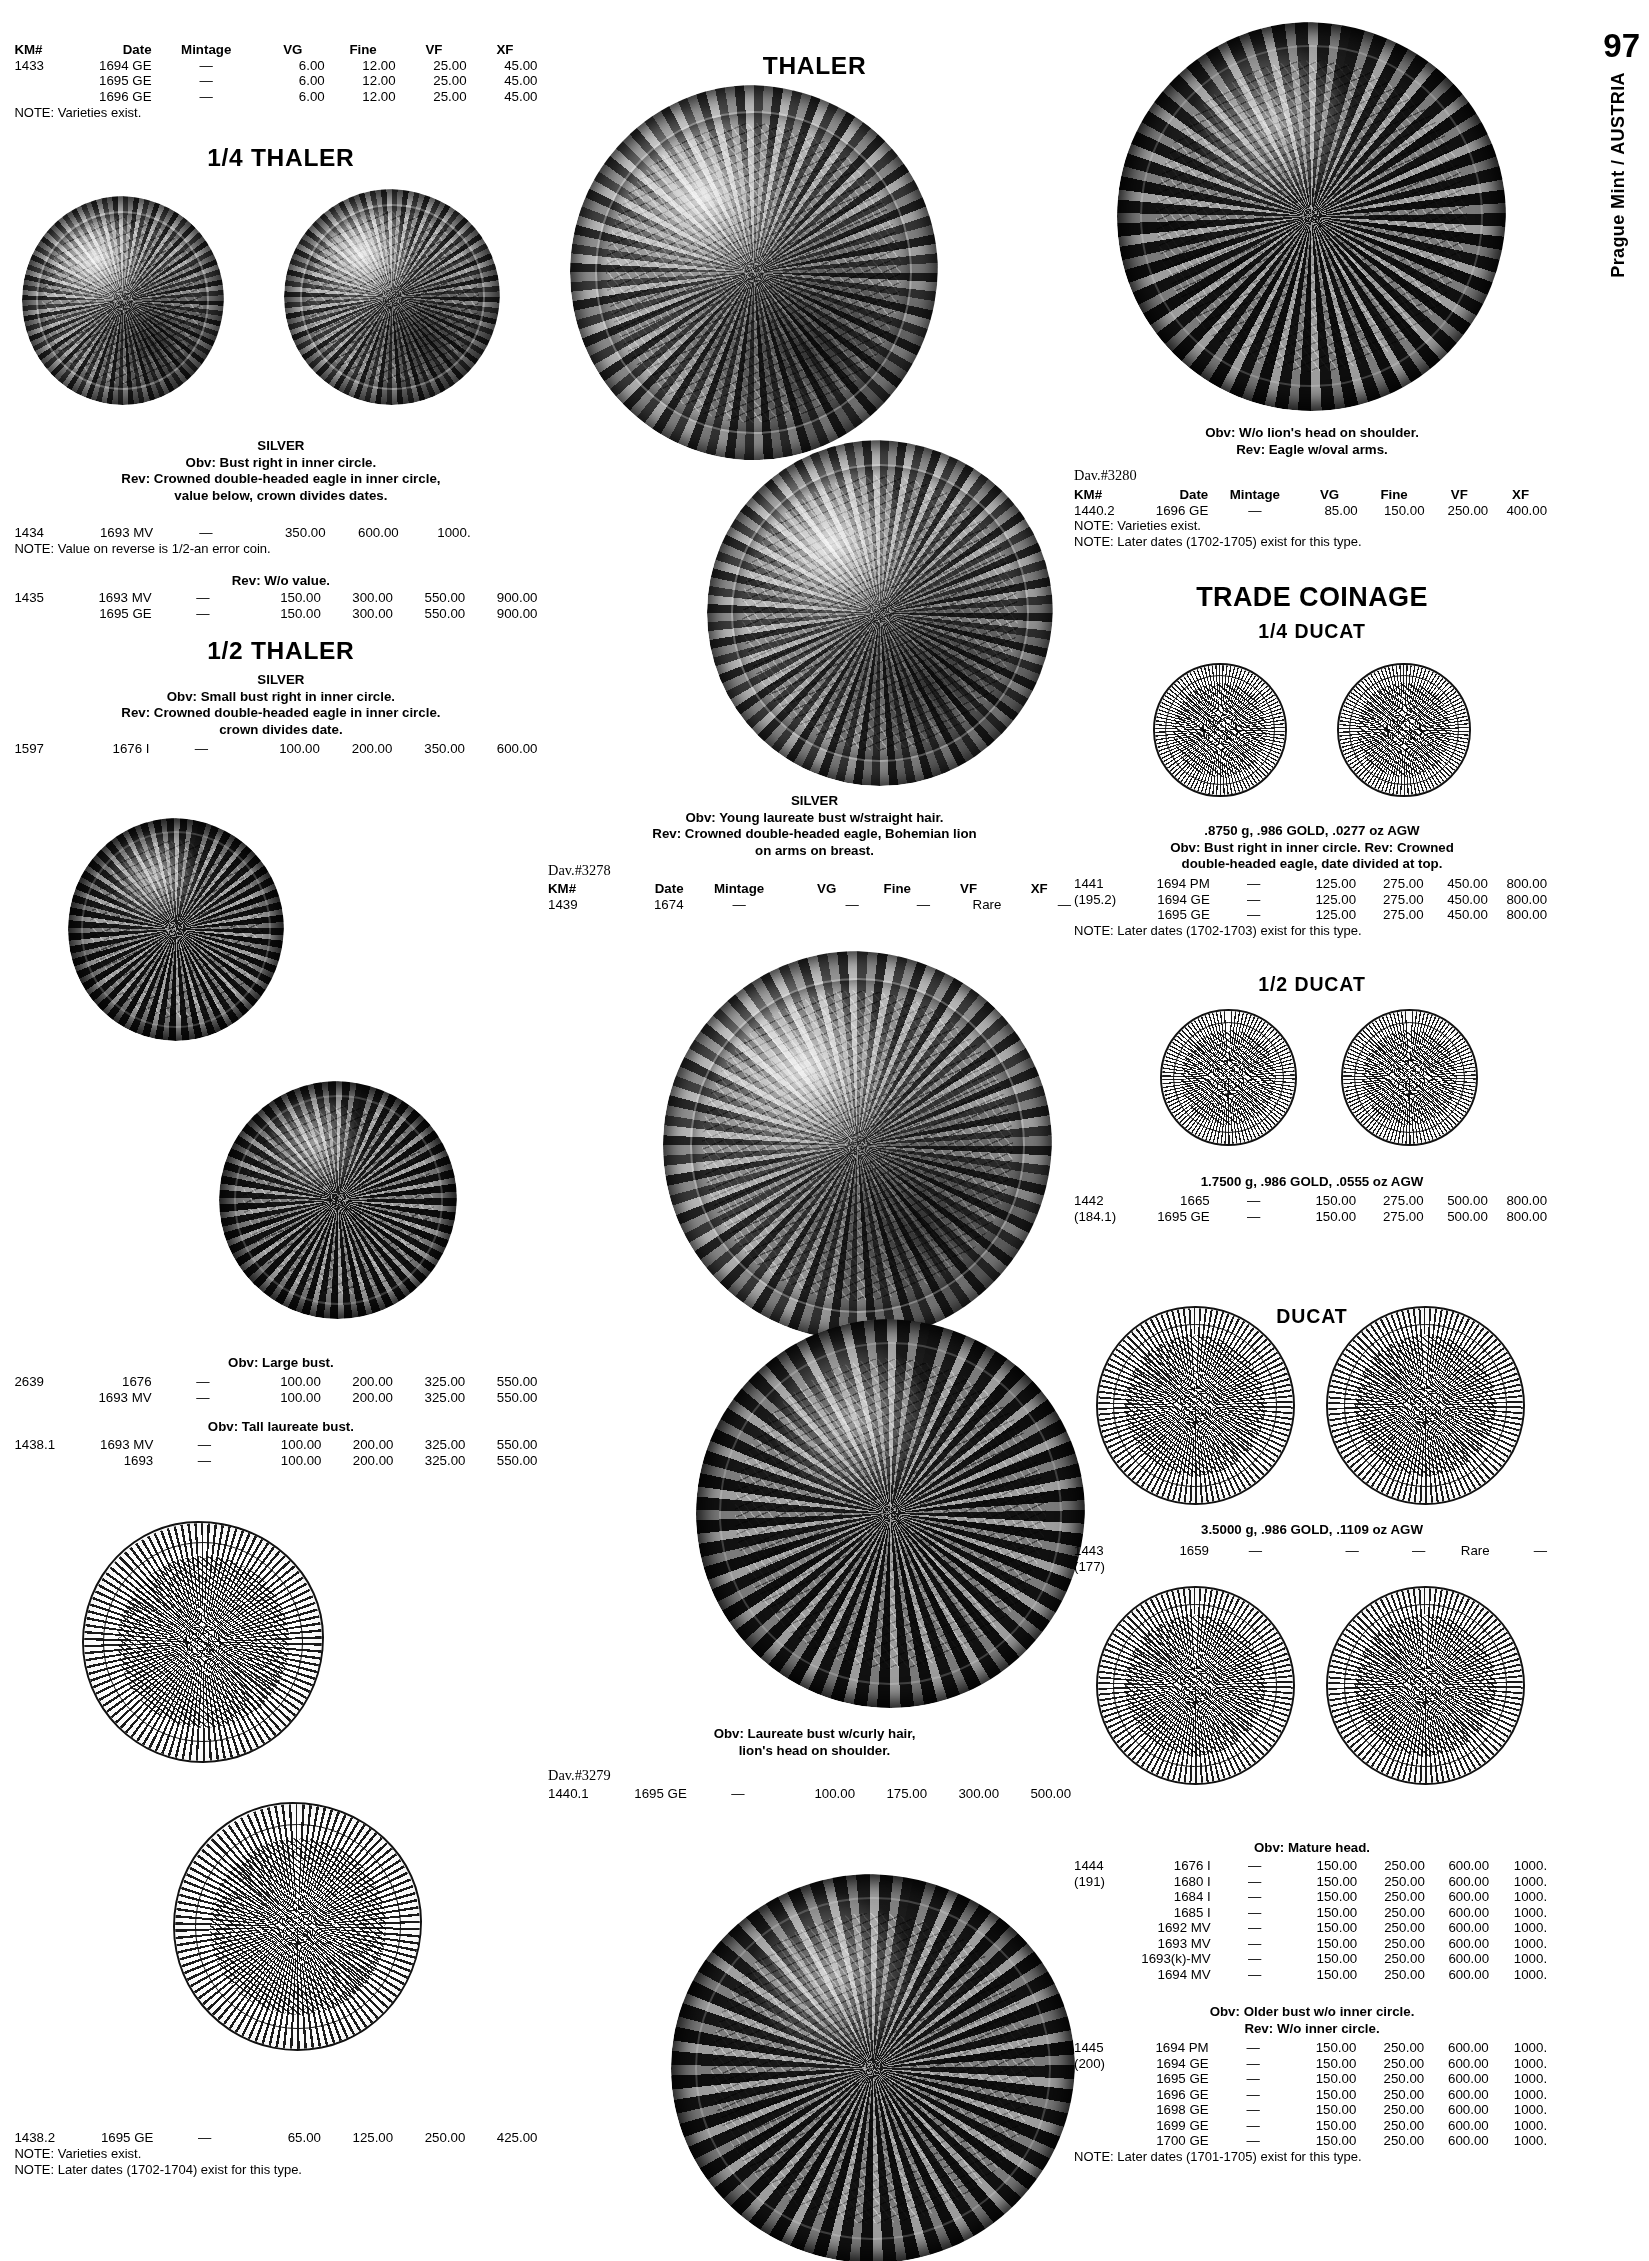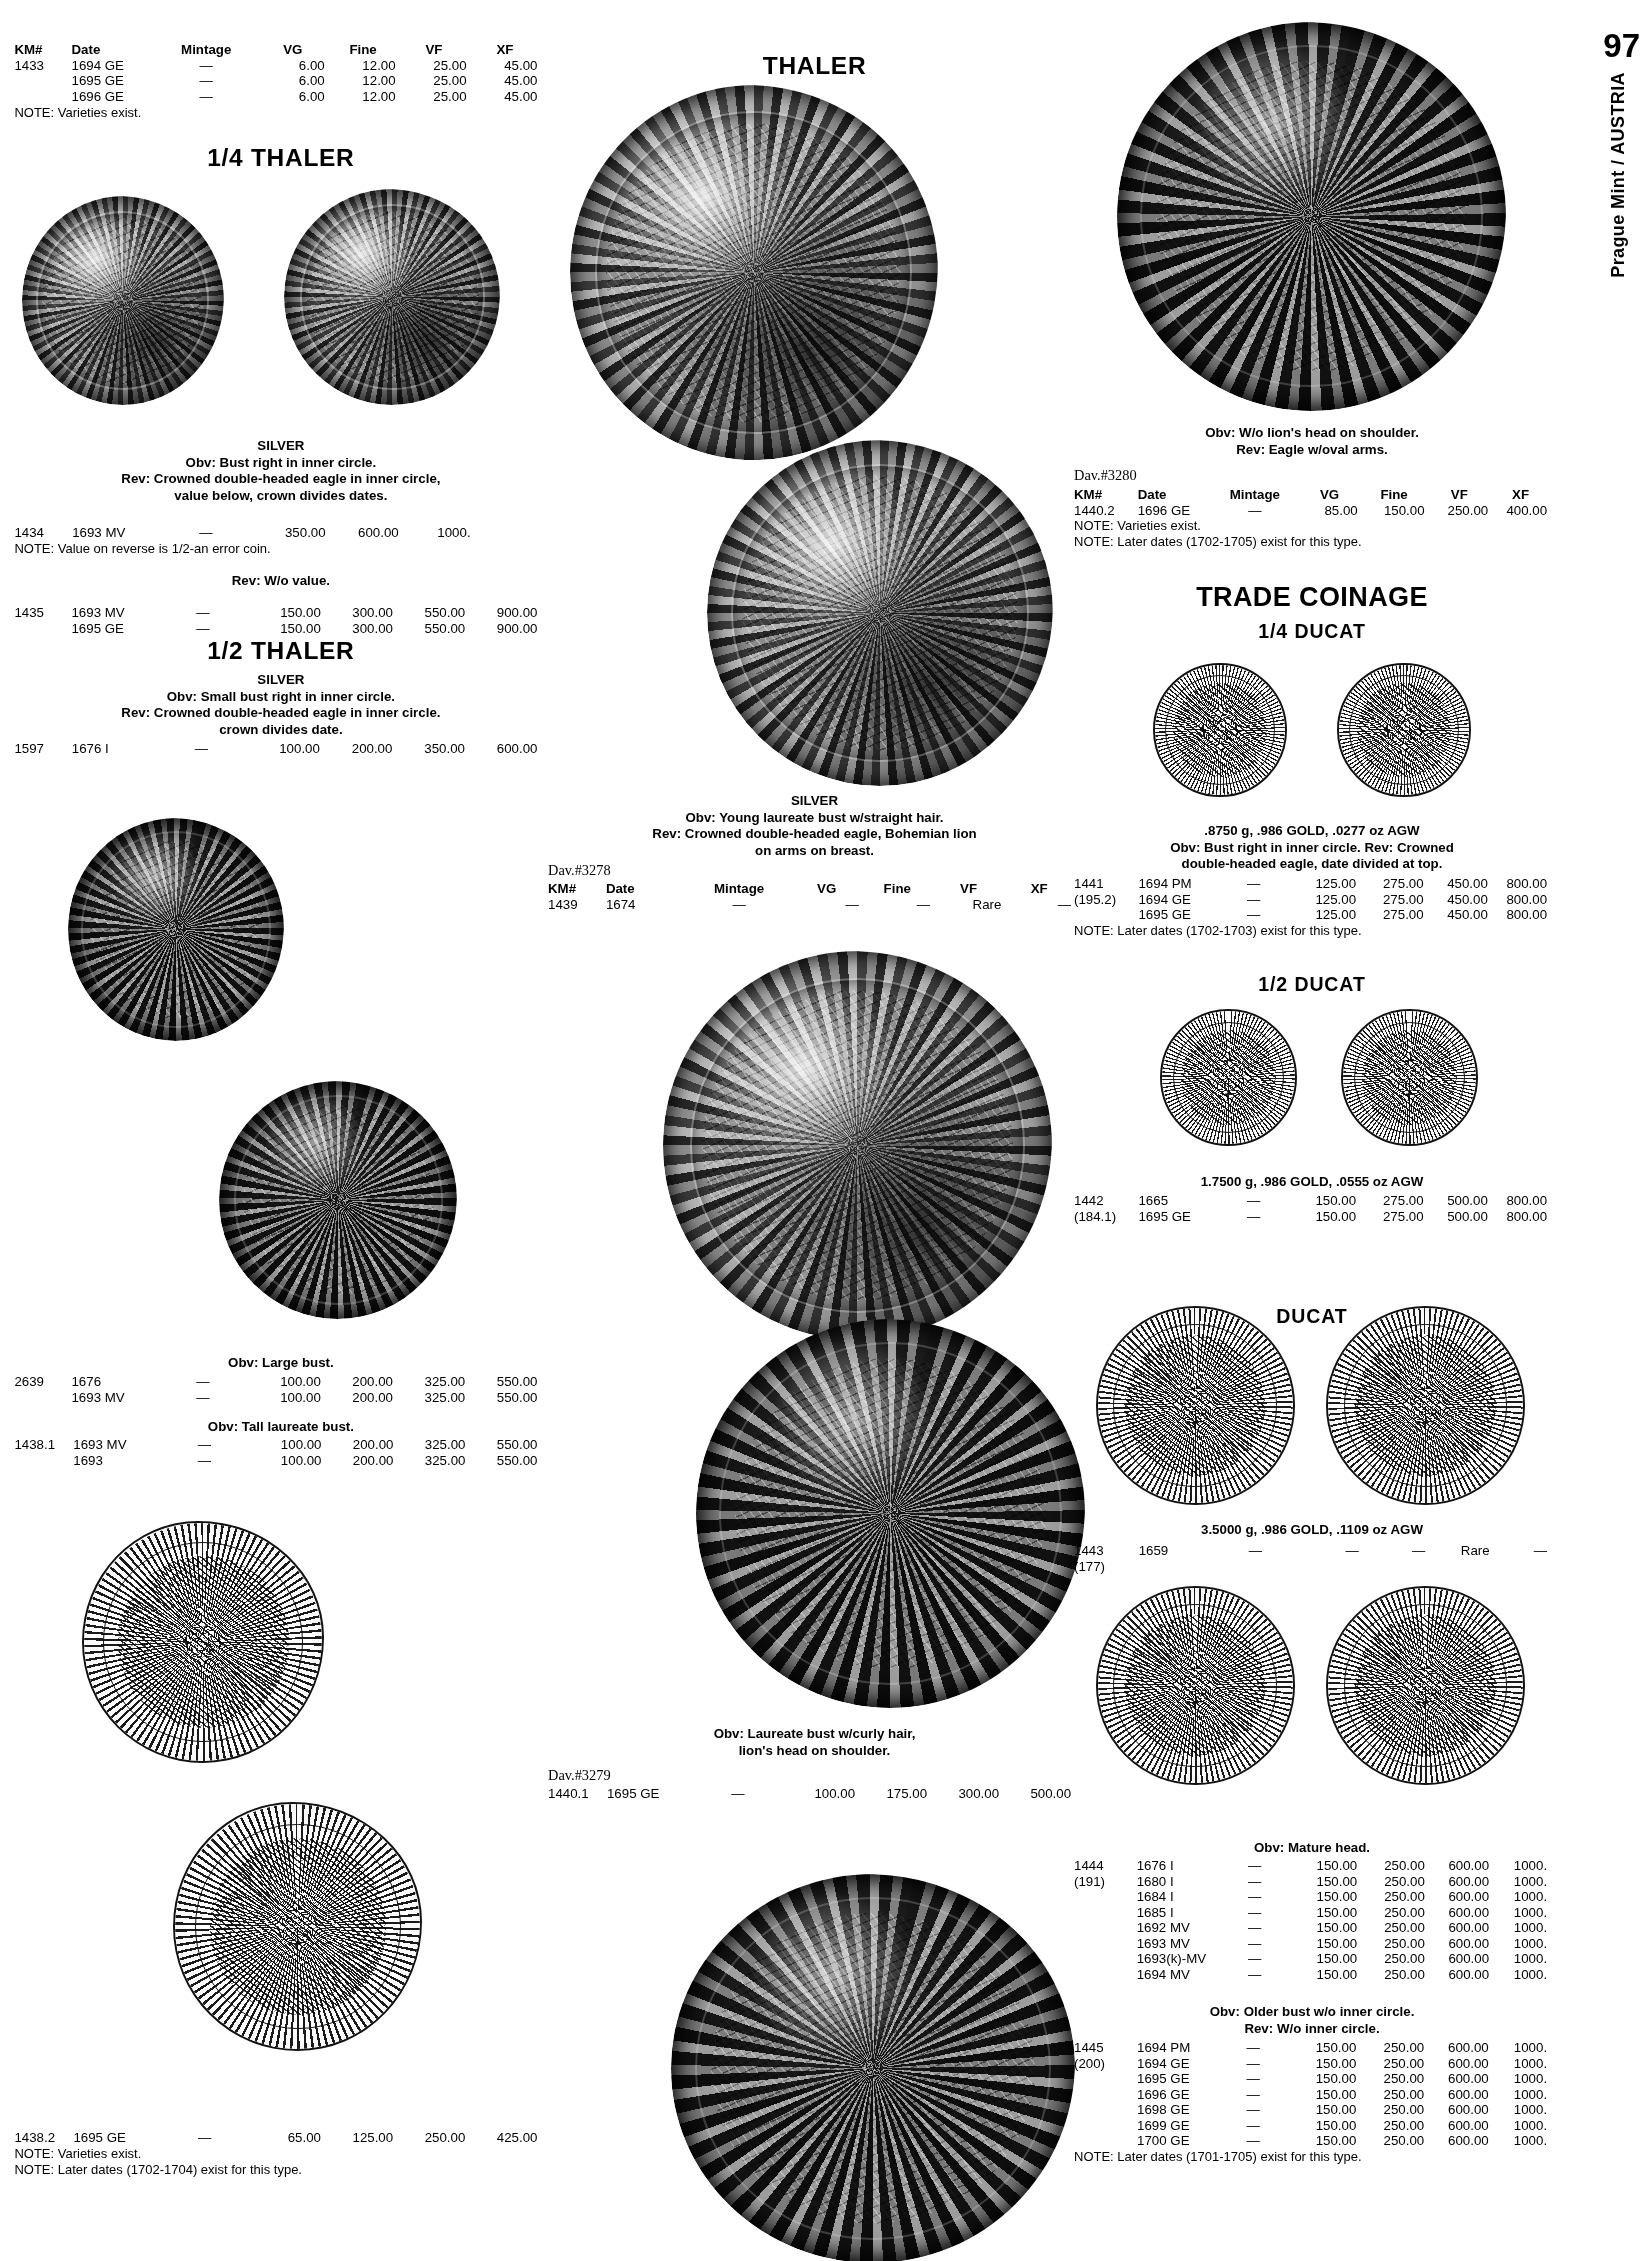--- a/index.html
+++ b/index.html
@@ -98,21 +98,21 @@
     font-weight: normal;
     text-align: right;
     line-height: 15.5px;
     vertical-align: top;
   }
   table.pt th {
     font-weight: bold;
     text-align: center;
   }
   table.pt td.km, table.pt th.km { text-align: left; padding-left: 0; }
-  table.pt td.date, table.pt th.date { text-align: left; }
+  table.pt td.date, table.pt th.date { text-align: right; }
   table.pt td.mint, table.pt th.mint { text-align: center; }
 
   
   .coin {
     position: absolute;
     border-radius: 50%;
     overflow: hidden;
   }
   .coin .inner { width: 100%; height: 100%; border-radius: 50%; }
 
@@ -278,21 +278,21 @@
           <td style="width:72px;">1000.</td>
           <td style="width:72px;"></td>
         </tr>
       </tbody>
         </table>
       <div class="note">NOTE: Value on reverse is 1/2-an error coin.</div>
     </div>
 
     <div class="blk desc bold" style="left:0; top:573px; width:533px;">Rev: W/o value.</div>
 
-    <div class="blk" style="left:0; top:605px; width:533px;">
+    <div class="blk" style="left:0; top:590px; width:533px;">
       <table class="pt" style="width:526px;">
         <tbody>
             <tr>
           <td class="km" style="width:56px;">1435</td>
           <td class="date" style="width:86px;">1693 MV</td>
           <td class="mint" style="width:108px;">—</td>
           <td style="width:72px;">150.00</td>
           <td style="width:72px;">300.00</td>
           <td style="width:72px;">550.00</td>
           <td style="width:72px;">900.00</td>

